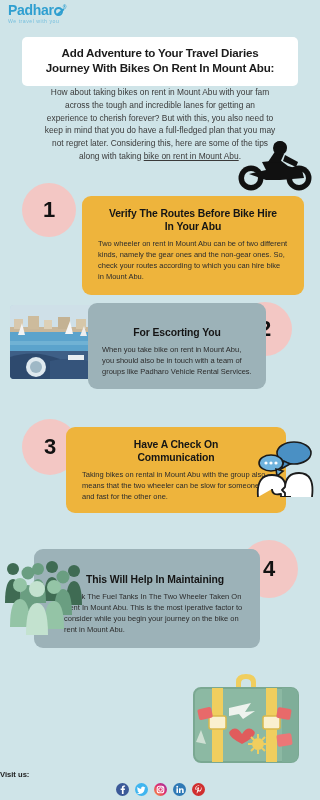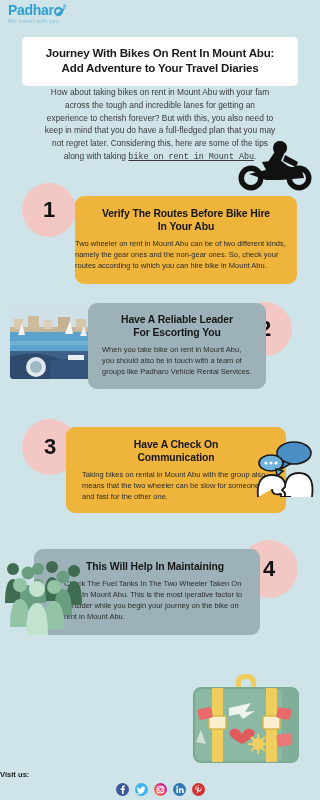--- a/index.html
+++ b/index.html
@@ -26,58 +26,58 @@
     padding: 9px 8px 10px;
     text-align: center;
   }
   .title-line { font-size: 11.6px; font-weight: 700; color: #1b1b1b; line-height: 1.28; letter-spacing: -0.2px; }
 
   
   .intro {
     position: absolute; left: 44px; top: 86px; width: 232px;
     text-align: center; font-size: 8.4px; line-height: 1.52; color: #3a3a3a;
   }
-  .intro a { color: #3a3a3a; text-decoration: underline; font-family: Liberation Mono, monospace; }
+  .intro a { color: #3a3a3a; text-decoration: underline; }
 
   
   .moto { position: absolute; left: 236px; top: 140px; width: 78px; height: 52px; }
 
   
   .numcircle {
     position: absolute; border-radius: 50%; background: #f3c7c4;
     display: flex; align-items: center; justify-content: center;
     font-size: 22px; font-weight: 700; color: #121212;
   }
 
   
   .card { position: absolute; border-radius: 9px; }
   .card-yellow { background: #eeb43c; }
   .card-grey { background: #9cb2b8; }
   .card h3 { font-size: 10.4px; font-weight: 700; color: #151515; text-align: center; line-height: 1.25; letter-spacing: -0.1px; }
   .card p { font-size: 7.5px; line-height: 1.48; color: #2c2c2c; text-align: left; margin-top: 5px; }
 
   
-  #step1-card { left: 75px; top: 196px; width: 222px; padding: 11px 0 13px; }
+  #step1-card { left: 82px; top: 196px; width: 222px; padding: 11px 16px 13px; }
   #step1-num { left: 22px; top: 183px; width: 54px; height: 54px; }
 
   
   #step2-card { left: 88px; top: 303px; width: 178px; padding: 10px 14px 12px; }
   #step2-num { left: 238px; top: 302px; width: 54px; height: 54px; }
   #step2-photo {
     position: absolute; left: 10px; top: 305px; width: 92px; height: 74px;
     border-radius: 4px; overflow: hidden;
   }
 
   
   #step3-card { left: 66px; top: 427px; width: 220px; padding: 11px 16px 11px; }
   #step3-num { left: 22px; top: 419px; width: 56px; height: 56px; }
   #step3-icon { position: absolute; left: 250px; top: 441px; width: 68px; height: 56px; }
 
   
-  #step4-card { left: 34px; top: 549px; width: 226px; padding: 11px 14px 13px 30px; }
+  #step4-card { left: 34px; top: 549px; width: 226px; padding: 24px 14px 13px 30px; }
   #step4-num { left: 240px; top: 540px; width: 58px; height: 58px; }
   #step4-icon { position: absolute; left: 4px; top: 557px; width: 80px; height: 78px; }
 
   
   #footer-card {
     position: absolute; left: 10px; top: 687px; width: 160px;
     background: #eeb43c; border-radius: 7px; padding: 9px 8px 10px;
   }
   #footer-card p { font-size: 7.3px; line-height: 1.5; color: #2c2c2c; text-align: center; }
   #suitcase { position: absolute; left: 184px; top: 672px; width: 124px; height: 98px; }
@@ -98,22 +98,22 @@
 <body>
 
 <div class="page">
 
   <div class="logo">
     <div class="logo-word"><span>Padhar</span><span class="oglyph"></span><span class="logo-reg">®</span></div>
     <div class="logo-tag">We travel with you</div>
   </div>
 
   <div class="title-card">
+    <div class="title-line">Add Adventure to Your Travel Diaries</div>
     <div class="title-line">Journey With Bikes On Rent In Mount Abu:</div>
-    <div class="title-line">Add Adventure to Your Travel Diaries</div>
   </div>
 
   <div class="intro">
     <span>How about taking bikes on rent in Mount Abu with your fam across the tough and incredible lanes for getting an experience to cherish forever? But with this, you also need to keep in mind that you do have a full-fledged plan that you may not regret later. Considering this, here are some of the tips along with taking </span><a href="#">bike on rent in Mount Abu</a><span>.</span>
   </div>
 
   <svg class="moto" viewBox="0 0 78 52">
     <circle cx="15" cy="38" r="12.5" fill="#111"></circle>
       <circle cx="15" cy="38" r="7" fill="#cfe4e8"></circle>
     <circle cx="63" cy="38" r="12.5" fill="#111"></circle>
@@ -152,21 +152,21 @@
     <rect y="46" width="92" height="28" fill="#3e5f86"></rect>
     <path d="M0 52 q24 -8 50 2 l-6 20 H0 Z" fill="#2e4a6e"></path>
     <path d="M40 56 q26 -6 52 4 v14 H40 Z" fill="#35547b"></path>
     <circle cx="26" cy="62" r="10" fill="#dfe9ef"></circle>
       <circle cx="26" cy="62" r="6" fill="#9fb8c6"></circle>
     <rect x="58" y="50" width="16" height="5" fill="#e8eef2"></rect>
   </svg>
   <div class="numcircle" id="step2-num">2</div>
   <div class="card card-grey" id="step2-card">
     <h3>
-      <span>Have A Reliable Leader</span><br>
+      <br>
       <span>For Escorting You</span>
     </h3>
     <p>When you take bike on rent in Mount Abu, you should also be in touch with a team of groups like Padharo Vehicle Rental Services.</p>
   </div>
 
   <div class="numcircle" id="step3-num">3</div>
   <div class="card card-yellow" id="step3-card">
     <h3>
       <span>Have A Check On</span><br>
       <span>Communication</span>

